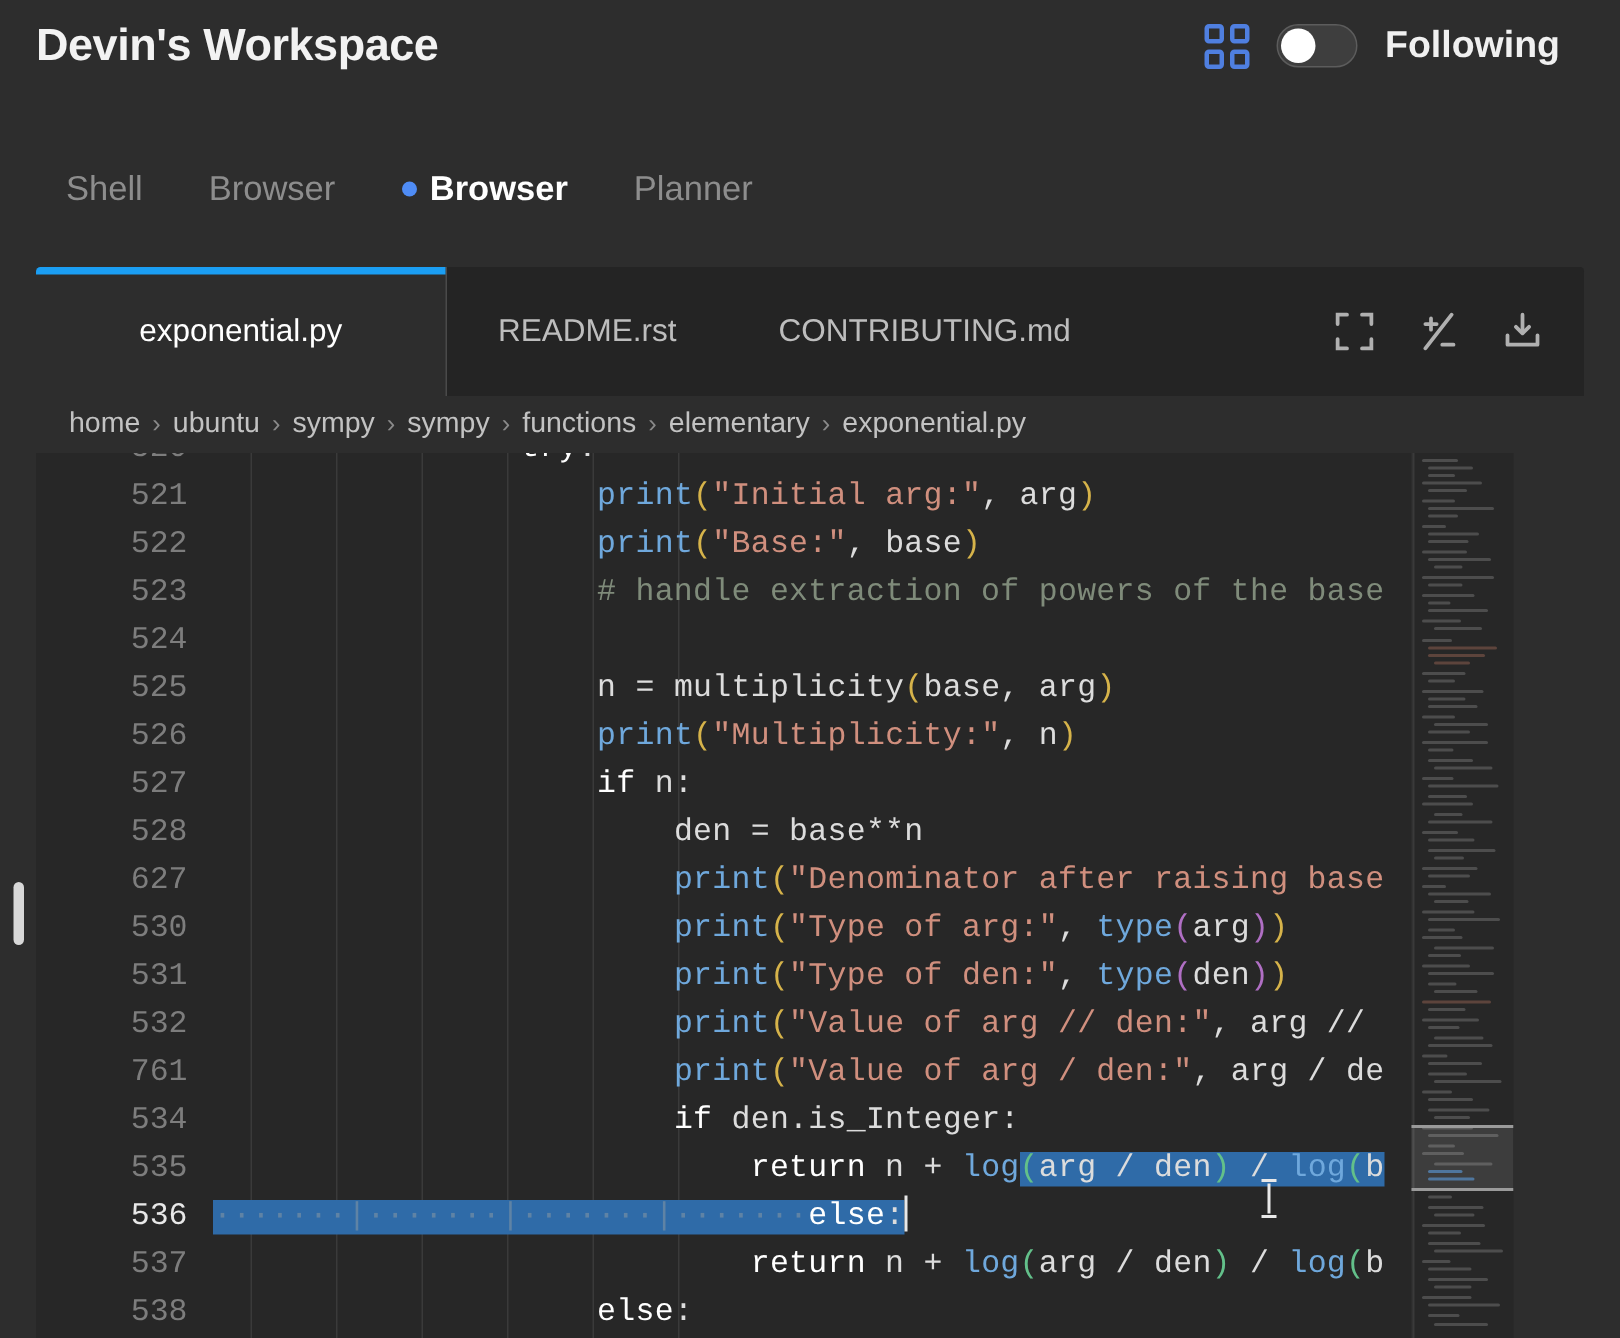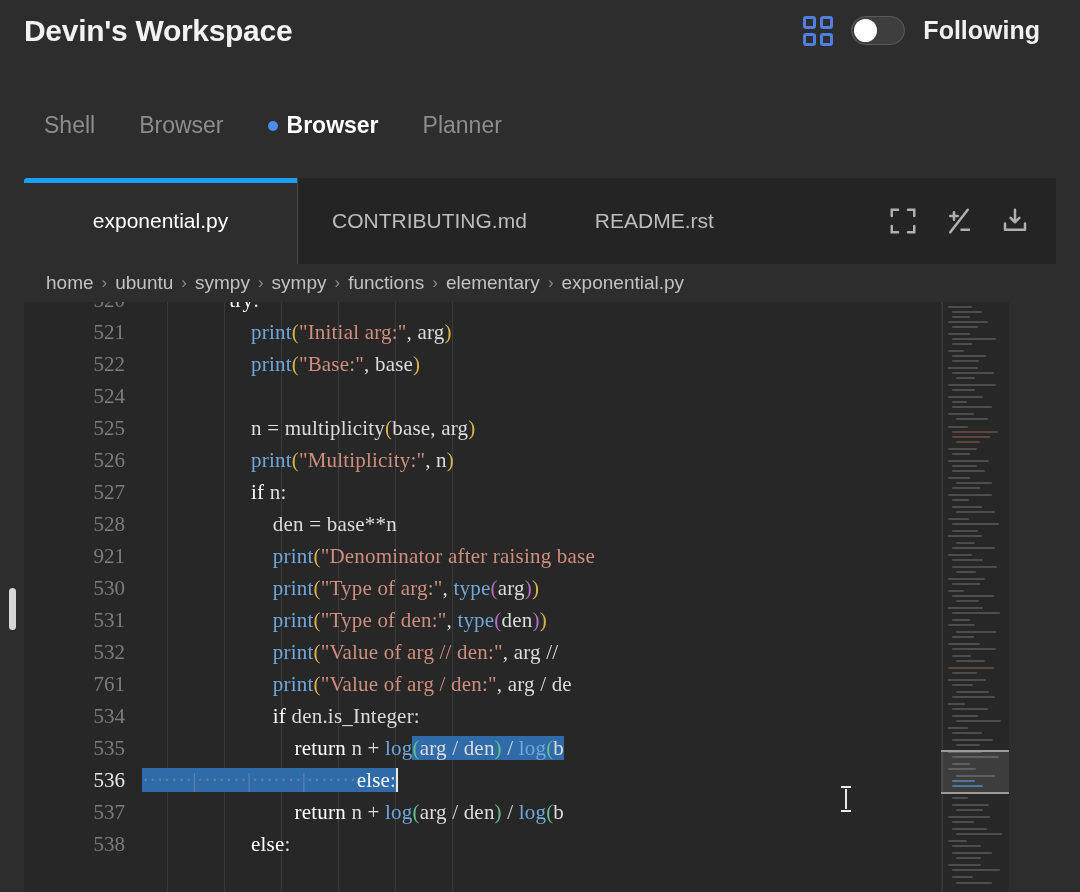--- a/index.html
+++ b/index.html
@@ -110,21 +110,21 @@
     height: 38px; display: flex; align-items: center;
     padding-left: 22px; font-size: 19px; color: #c2c2c2;
     background: #2d2d2d; gap: 8px;
   }
   .crumb-sep { color: #8a8a8a; font-size: 17px; }
 
   
   .code-area {
     position: relative; height: 590px;
     background: #272727; overflow: hidden;
-    font-family: Liberation Serif, serif;
+    font-family: Liberation Mono, monospace;
   }
   .code-scroll {
     position: absolute; left: 0; top: -18px;
     width: 1032px;
   }
   .code-row {
     position: relative; height: 32px; line-height: 32px;
     display: flex; white-space: pre;
   }
   .gutter {
@@ -248,24 +248,24 @@
     </div>
   </div>
 
   <div class="editor-panel">
 
     <div class="filetabs">
       <div class="filetab active">
         <span>exponential.py</span>
       </div>
       <div class="filetab">
+        <span>README.rst</span>
+      </div>
+      <div class="filetab">
         <span>CONTRIBUTING.md</span>
-      </div>
-      <div class="filetab">
-        <span>README.rst</span>
       </div>
 
       <div class="tab-tools">
         <svg class="tool-icon" viewBox="0 0 24 24">
           <g fill="none" stroke="#c9c9c9" stroke-width="2" stroke-linecap="round">
             <path d="M3 8V3h5"></path>
               <path d="M21 8V3h-5"></path>
             <path d="M3 16v5h5"></path>
               <path d="M21 16v5h-5"></path>
           </g>
@@ -326,20 +326,24 @@
           <div class="code-row">
             <span class="gutter">521</span>
             <span class="codetext">                    <span class="t-fn">print</span><span class="t-par">(</span><span class="t-str">"Initial arg:"</span><span class="t-plain">, arg</span><span class="t-par">)</span></span>
           </div>
 
           <div class="code-row">
             <span class="gutter">522</span>
             <span class="codetext">                    <span class="t-fn">print</span><span class="t-par">(</span><span class="t-str">"Base:"</span><span class="t-plain">, base</span><span class="t-par">)</span></span>
           </div>
 
+          <div class="code-row">
+            <span class="gutter">523</span>
+            <span class="codetext t-com">                    # handle extraction of powers of the base</span>
+          </div>
 
           <div class="code-row">
             <span class="gutter">524</span>
           </div>
 
           <div class="code-row">
             <span class="gutter">525</span>
             <span class="codetext">                    <span class="t-plain">n = multiplicity</span><span class="t-par">(</span><span class="t-plain">base, arg</span><span class="t-par">)</span></span>
           </div>
 
@@ -352,21 +356,21 @@
             <span class="gutter">527</span>
             <span class="codetext">                    <span class="t-kw">if</span><span class="t-plain"> n:</span></span>
           </div>
 
           <div class="code-row">
             <span class="gutter">528</span>
             <span class="codetext">                        <span class="t-plain">den = base**n</span></span>
           </div>
 
           <div class="code-row">
-            <span class="gutter">921</span>
+            <span class="gutter">627</span>
             <span class="codetext">                        <span class="t-fn">print</span><span class="t-par">(</span><span class="t-str">"Denominator after raising base</span></span>
           </div>
 
           <div class="code-row">
             <span class="gutter">530</span>
             <span class="codetext">                        <span class="t-fn">print</span><span class="t-par">(</span><span class="t-str">"Type of arg:"</span><span class="t-plain">, </span><span class="t-fn">type</span><span class="t-par2">(</span><span class="t-plain">arg</span><span class="t-par2">)</span><span class="t-par">)</span></span>
           </div>
 
           <div class="code-row">
             <span class="gutter">531</span>

